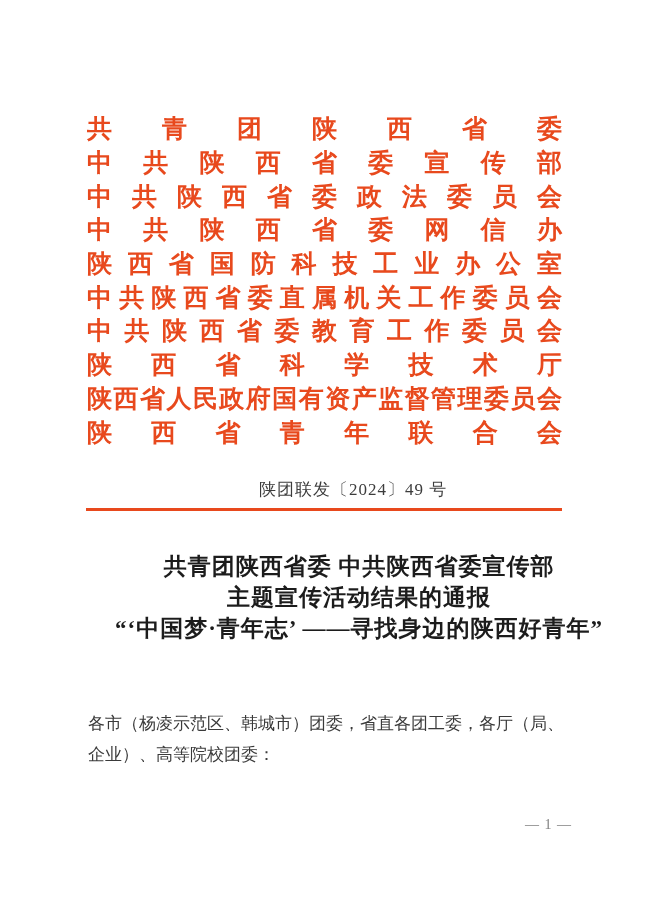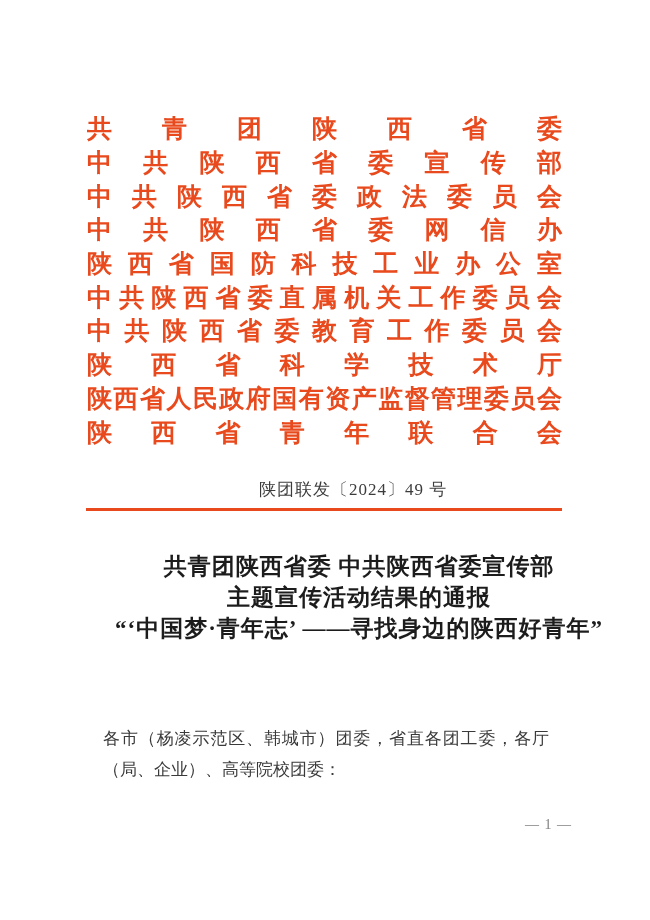--- a/index.html
+++ b/index.html
@@ -78,21 +78,21 @@
     position: absolute;
     left: 87px;
     top: 707px;
     width: 478px;
     font-size: 17px;
     color: #3a3a3a;
     line-height: 31px;
     text-align: justify;
   }
   .body-block p {
-    margin: 16px;
+    margin: 1px;
   }
   .body-block p.indent {
     text-indent: 2em;
   }
 
   
   .page-number {
     position: absolute;
     top: 817px;
     right: 78px;

